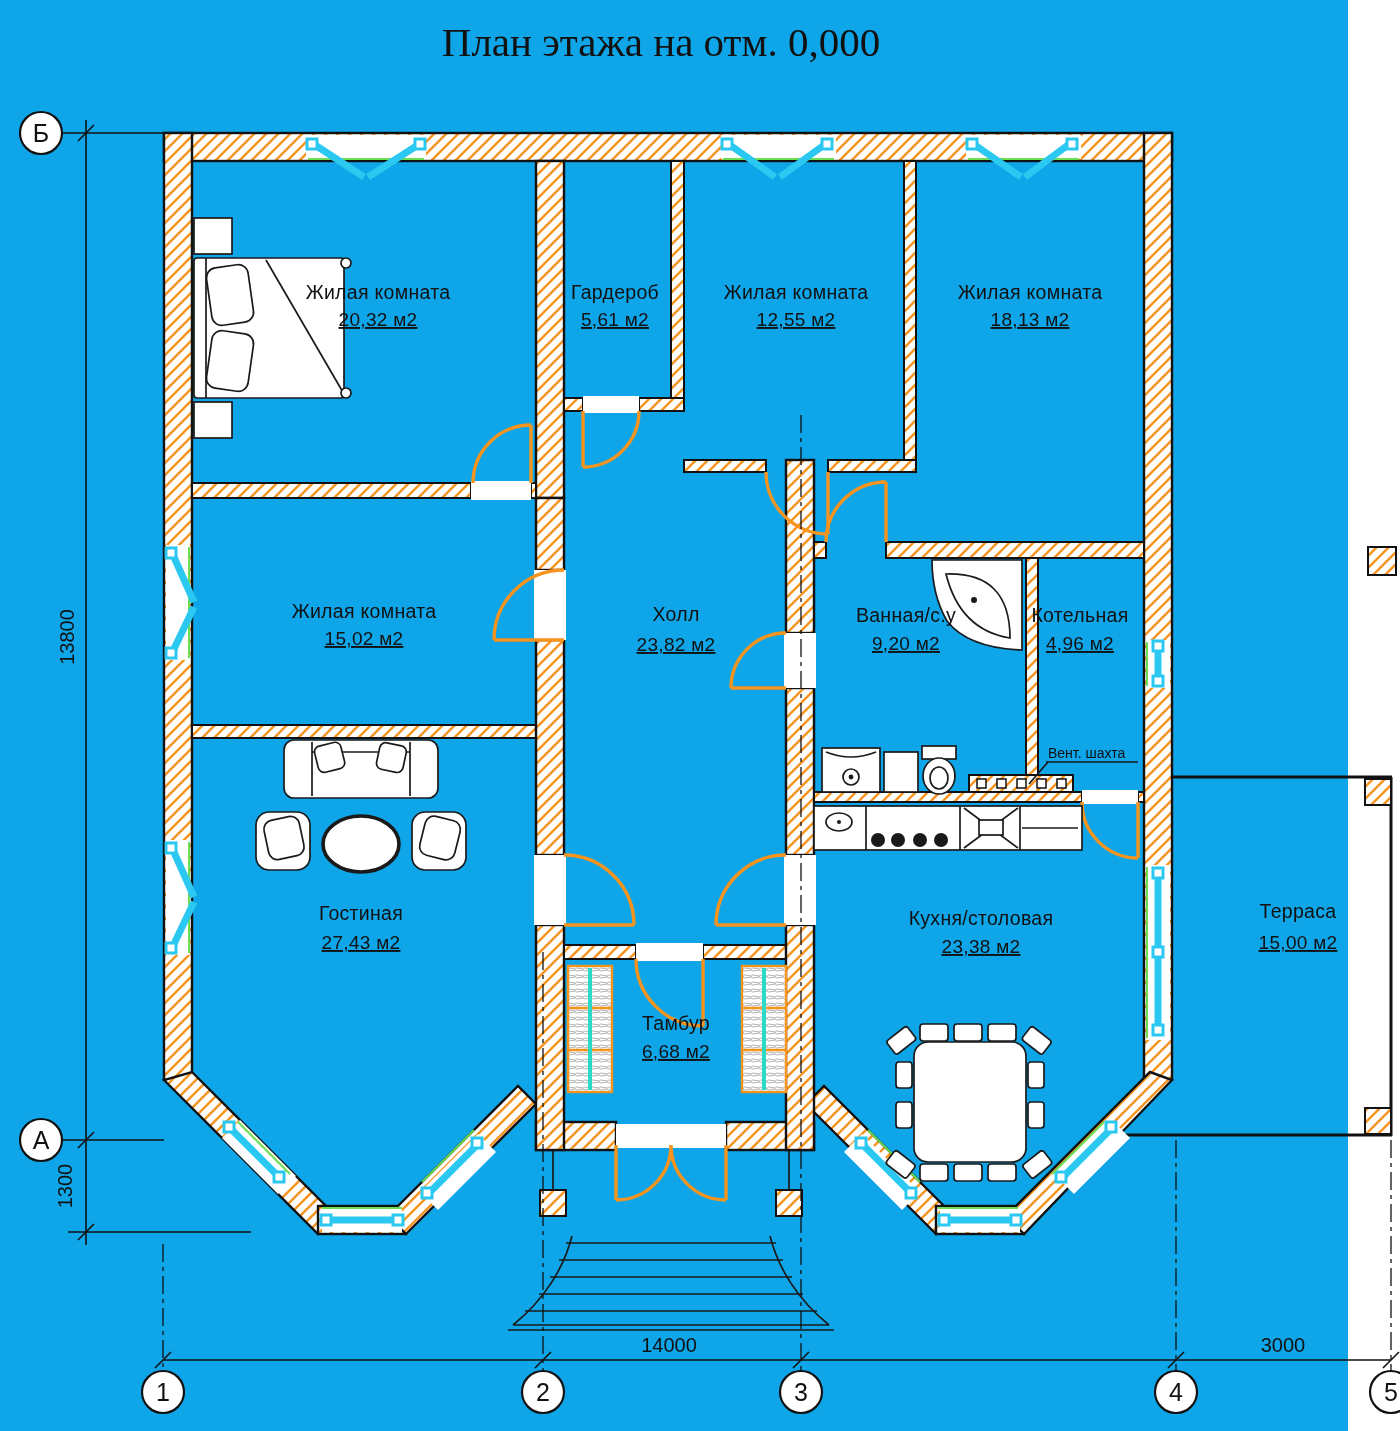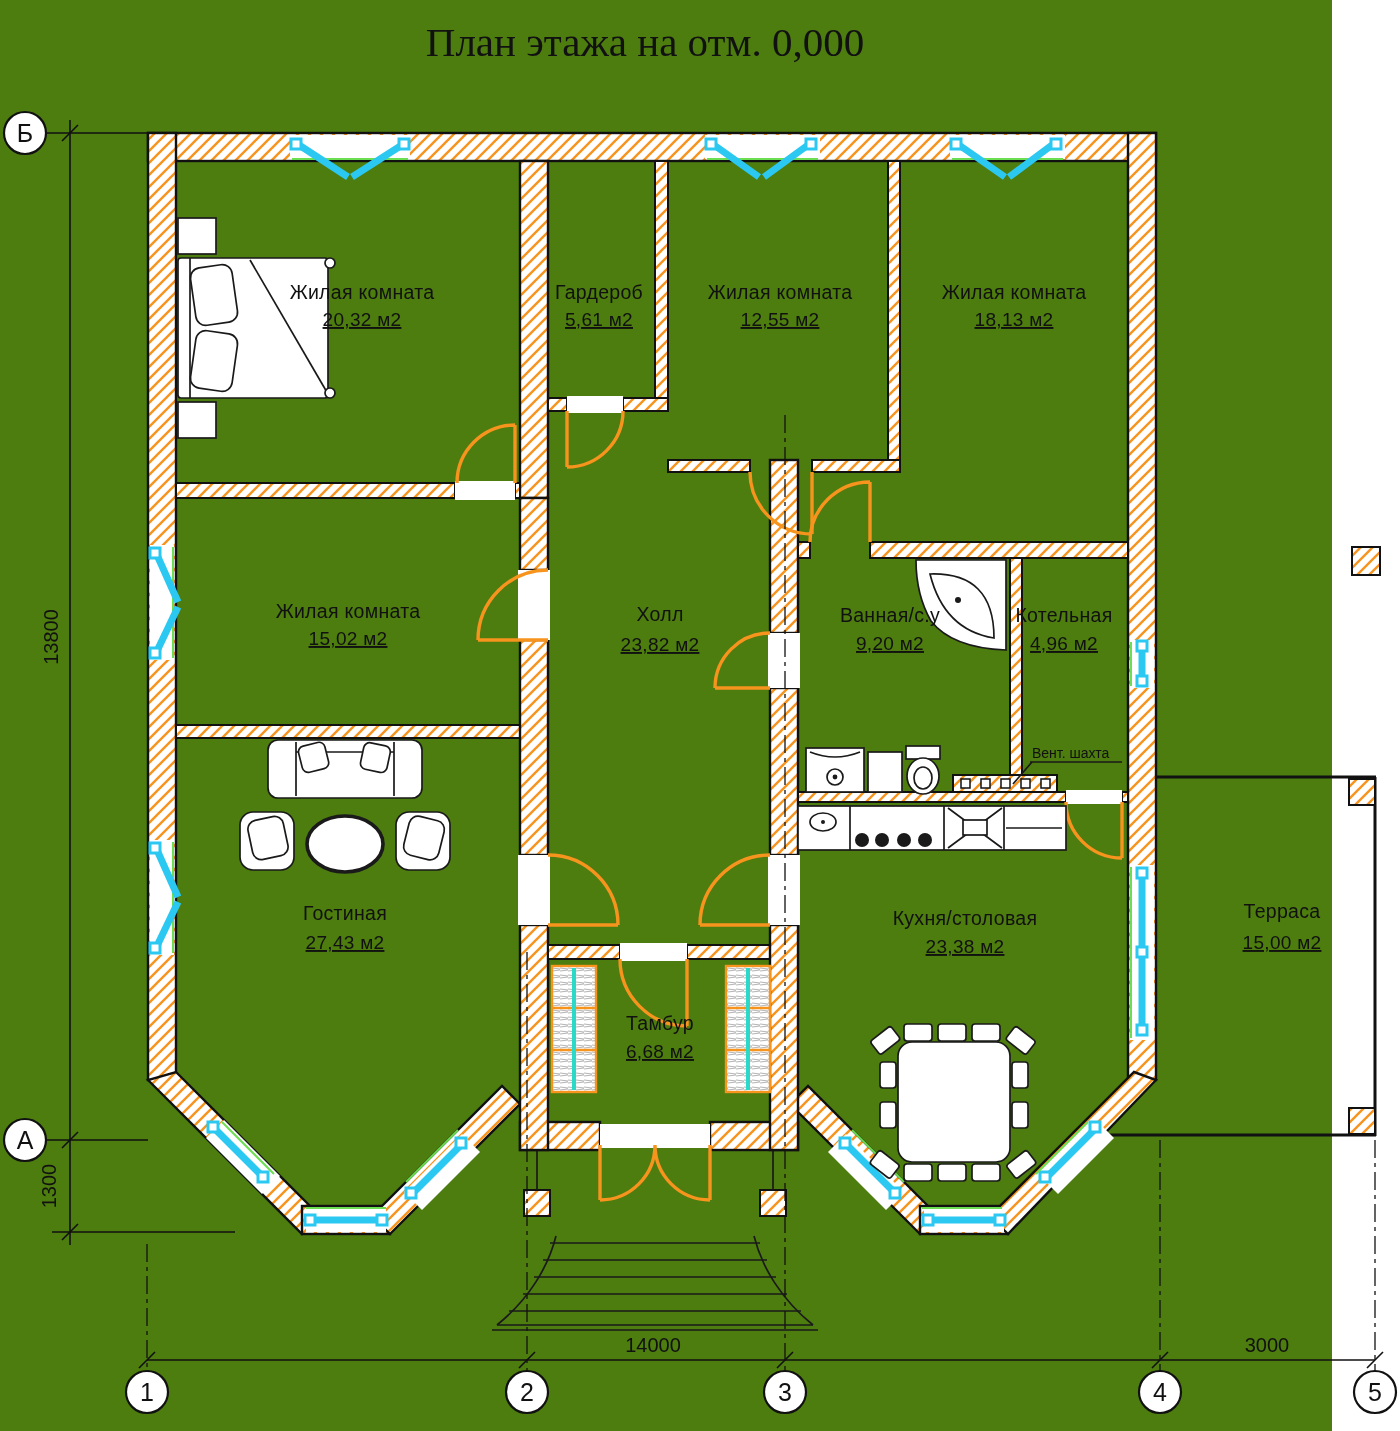--- a/index.html
+++ b/index.html
@@ -1,16 +1,16 @@
 <!DOCTYPE html>
 <html><head>
 <meta charset="utf-8">
 <style>
   html,body{margin:0;padding:0;background:#ffffff;}
-  .stage{position:relative;width:1332px;height:1431px;background:#4d7c0f;font-family:"Liberation Sans",sans-serif;}
+  .stage{position:relative;width:1332px;height:1431px;background:#0ea5e9;font-family:"Liberation Sans",sans-serif;padding-left:16px;}
   svg{display:block;}
   text{fill:#111;}
   .title-text{font-family:"Liberation Serif","DejaVu Serif",serif;font-size:41px;}
   .room-name{font-size:19.5px;letter-spacing:.3px;}
   .room-area{font-size:19px;letter-spacing:.3px;}
   .dim-text{font-size:20px;}
   .axis-text{font-size:25px;}
   .small-note{font-size:14px;}
   .wall{fill:url(#hatchO);stroke:#111;stroke-width:2.4;}
   .wallthin{fill:url(#hatchO);stroke:#111;stroke-width:2;}

